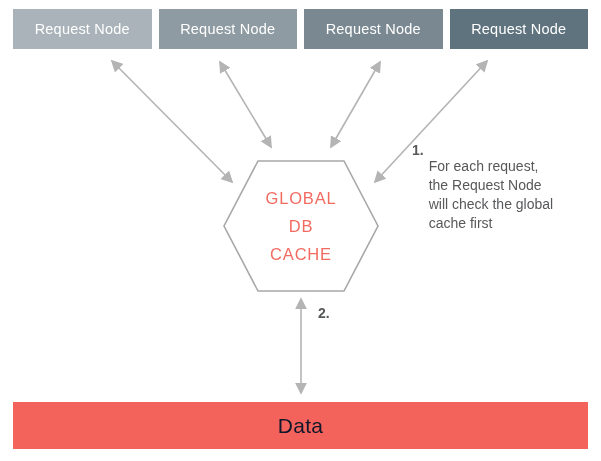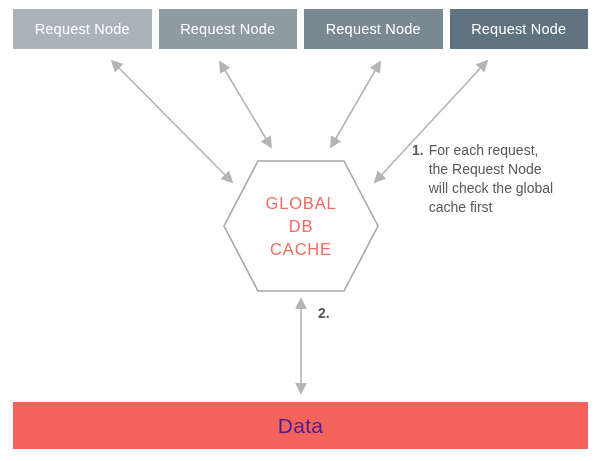--- a/index.html
+++ b/index.html
@@ -42,47 +42,47 @@
     position: absolute;
     left: 224px;
     top: 161px;
     width: 154px;
     height: 130px;
     display: flex;
     align-items: center;
     justify-content: center;
     text-align: center;
     font-size: 16.5px;
-    line-height: 23px;
+    line-height: 28px;
     letter-spacing: 0.8px;
     white-space: pre-line;
   }
   
   .annotation {
     position: absolute;
     display: flex;
     align-items: flex-start;
     font-size: 14px;
     line-height: 19px;
   }
   .annotation .num { font-weight: bold; margin-right: 5px; }
-  .annotation .body { white-space: pre-line; }
+  .annotation .body { white-space: pre-line; margin-top: 16px; }
   .annotation-1 { left: 412px; top: 141px; width: 180px; }
   .annotation-2 { left: 318px; top: 304px; width: 265px; }
   
   .data-bar {
     position: absolute;
     left: 13px;
     top: 402px;
     width: 575px;
     height: 47px;
     display: flex;
     align-items: center;
     justify-content: center;
-    color: #4c1d95;
+    color: #0f172a;
     font-size: 21px;
     letter-spacing: 0.3px;
   }
 </style>
 </head>
 <body>
 
 <div class="canvas">
 
   <div class="node-row">

